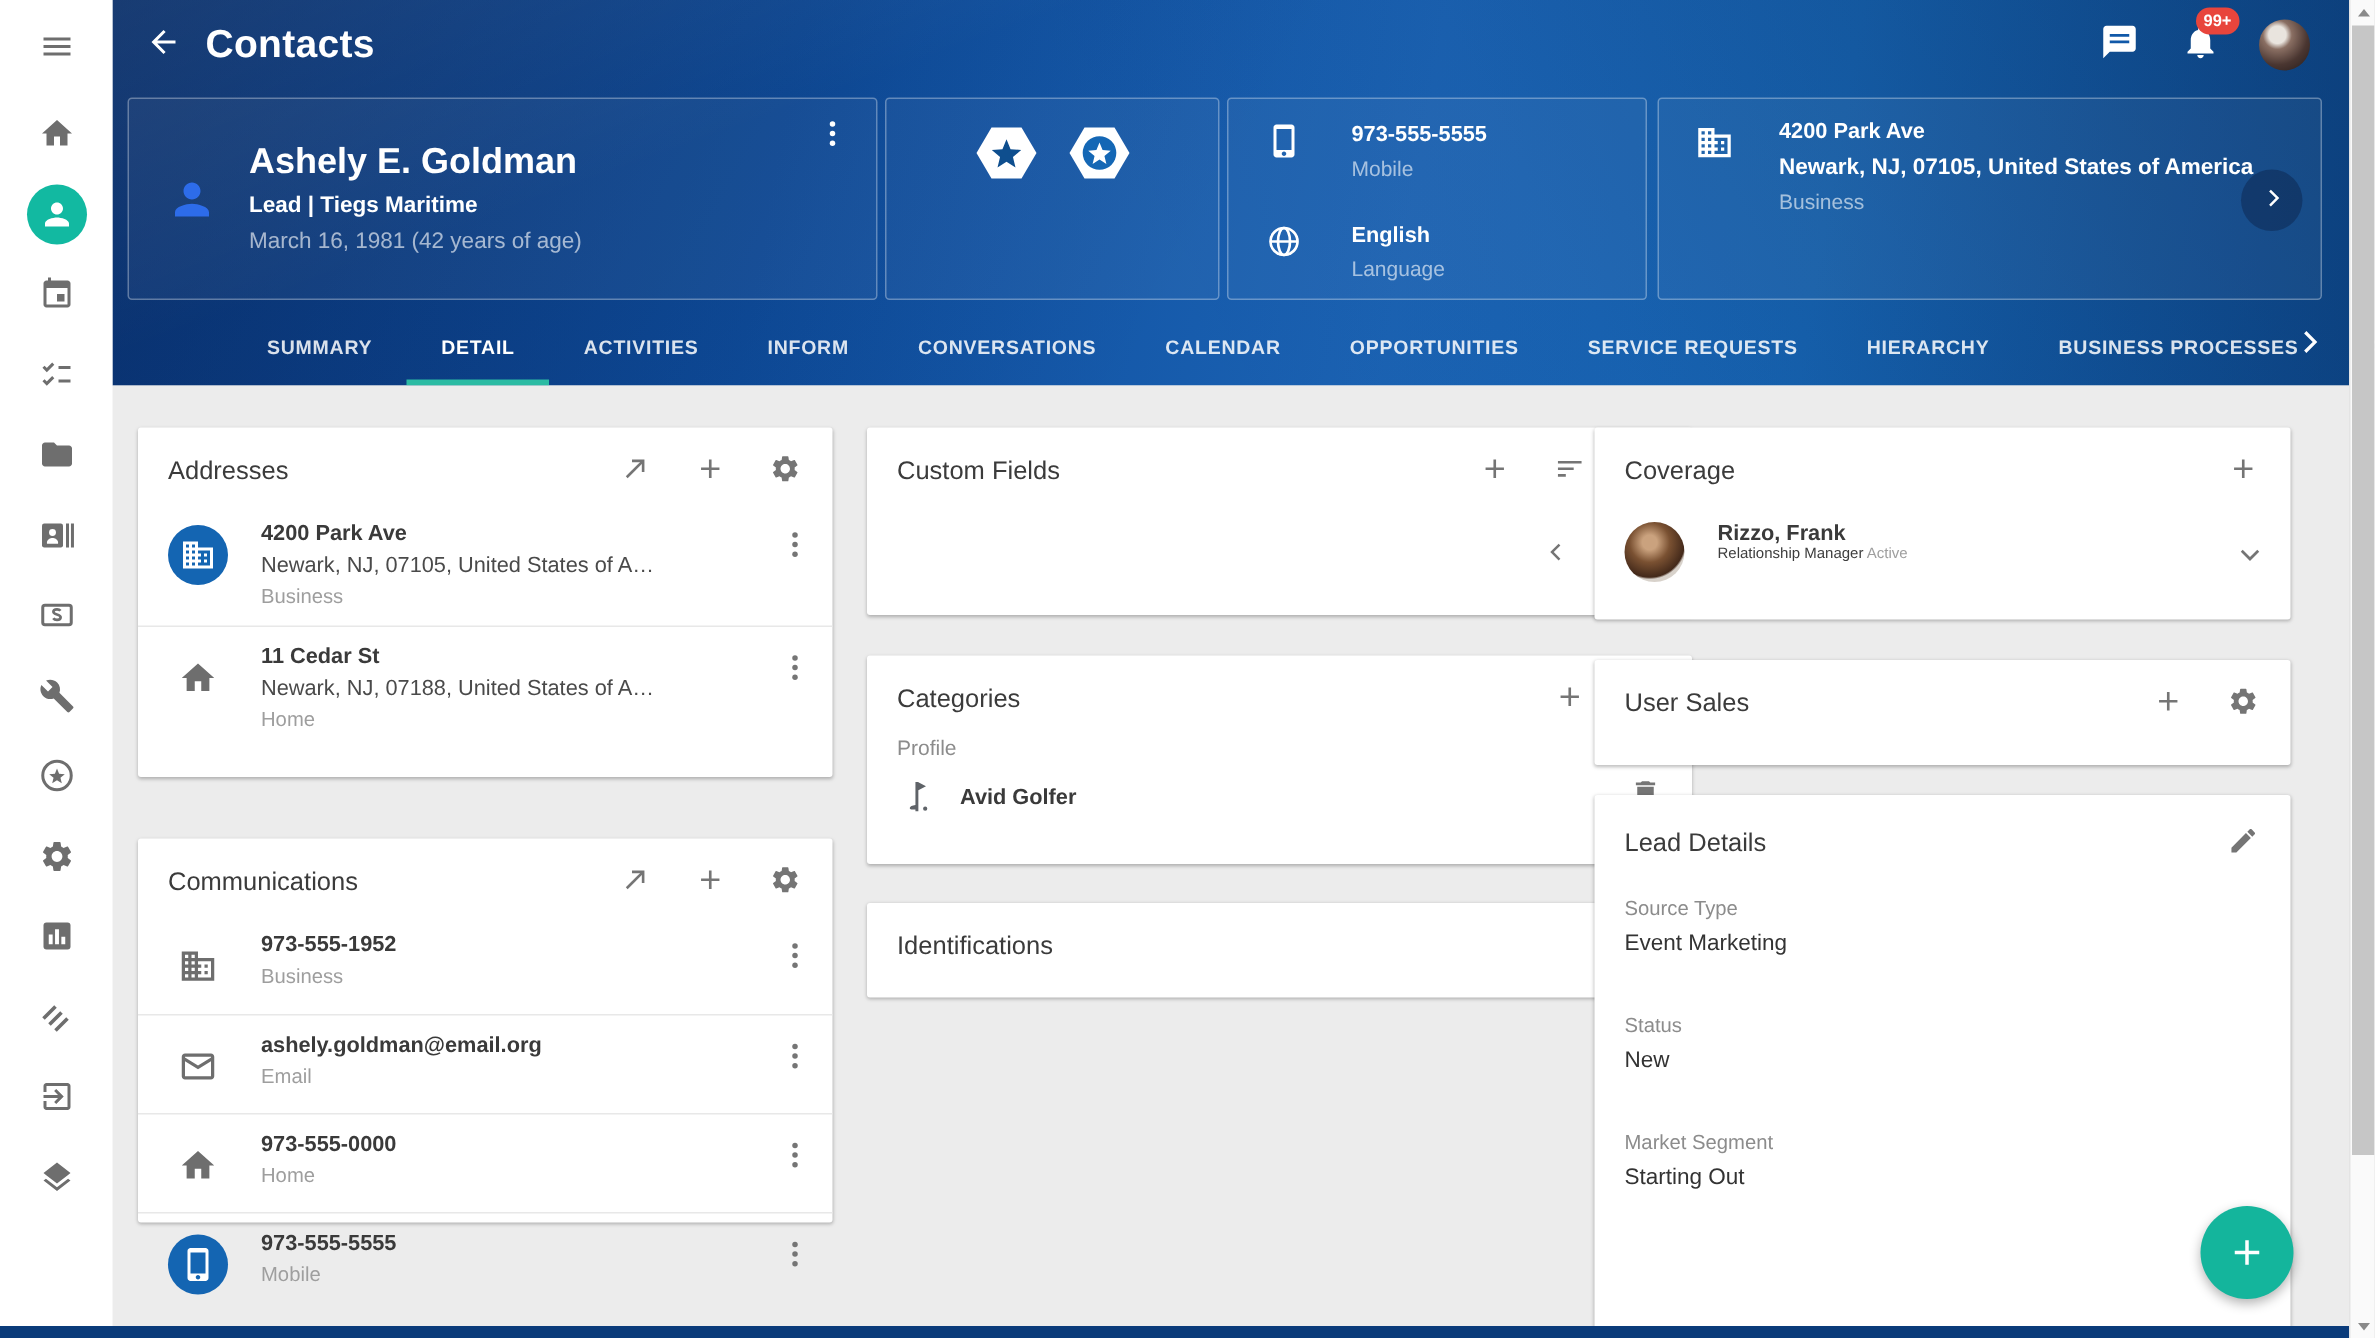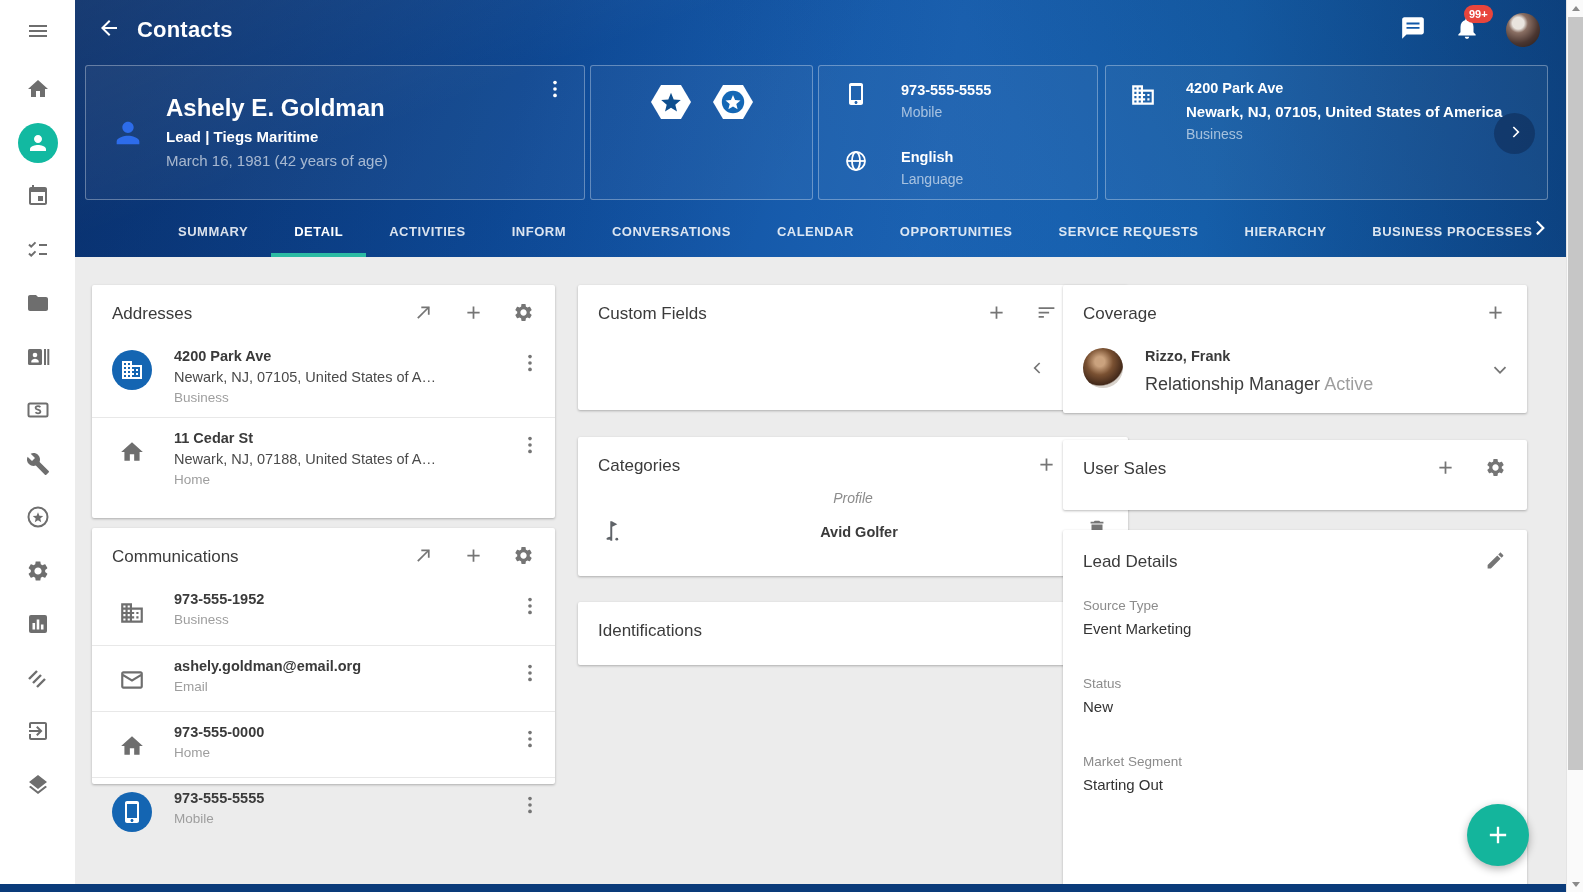--- a/index.html
+++ b/index.html
@@ -17,21 +17,21 @@
   .header { position: absolute; left: 75px; top: 0; width: 1491px; height: 257px;
     background:
       linear-gradient(118deg, rgba(6,24,54,0.38) 0%, rgba(6,24,54,0.08) 34%, transparent 50%),
       linear-gradient(242deg, rgba(6,24,54,0.34) 0%, rgba(6,24,54,0.05) 38%, transparent 55%),
       linear-gradient(160deg, rgba(255,255,255,0.10) 0%, transparent 30%),
       linear-gradient(100deg, #0B3E8C 0%, #0E4C9C 30%, #1B63B4 58%, #1767B8 76%, #0F539F 100%);
   }
   .topbar { position: absolute; left: 0; top: 0; right: 0; height: 59px; display: flex; align-items: center; color: #fff; }
   .back-btn { background: none; border: none; color: #fff; margin-left: 16px; cursor: pointer; width: 36px; height: 36px; }
   .back-btn svg { width: 24px; height: 24px; }
-  .app-title { font-size: 22px; font-weight: bold; margin-left: 10px; letter-spacing: 0.2px; }
+  .app-title { font-size: 26px; font-weight: bold; margin-left: 10px; letter-spacing: 0.2px; }
   .topbar-right { margin-left: auto; display: flex; align-items: center; gap: 24px; margin-right: 26px; }
   .top-icon-btn { position: relative; background: none; border: none; color: #fff; cursor: pointer; width: 30px; height: 30px; }
   .top-icon-btn svg { width: 26px; height: 26px; }
   .notif-badge { position: absolute; top: -10px; left: 12px; background: #E8453C; color: #fff; font-size: 11px; font-weight: bold;
                  border-radius: 10px; padding: 3px 5px; min-width: 28px; text-align: center; }
   .avatar { width: 34px; height: 34px; border-radius: 50%; border: none; cursor: pointer;
             background: radial-gradient(circle at 36% 30%, #e9e4de 0 18%, #8a6f63 30%, #4a3631 62%, #241a18 100%); }
 
   
   .hero-panel { position: absolute; top: 65px; height: 135px; border: 1px solid rgba(255,255,255,0.32);
@@ -76,21 +76,21 @@
   .tab { display: flex; align-items: center; padding: 0 23px; background: none; border: none; cursor: pointer;
          color: rgba(255,255,255,0.85); font-size: 13px; letter-spacing: 0.5px; font-weight: bold; white-space: nowrap; position: relative; }
   .tab.active { color: #fff; }
   .tab.active::after { content: ""; position: absolute; left: 0; right: 0; bottom: 0; height: 4px; background: #2BBBA3; }
   .tabs-more { position: absolute; right: 14px; top: 10px; background: none; border: none; color: #fff; cursor: pointer; }
   .tabs-more svg { width: 26px; height: 26px; }
 
   
   .content { position: absolute; left: 75px; top: 257px; width: 1491px; height: 627px; background: #ECECEC; overflow: hidden; }
   .card { position: absolute; background: #fff; border-radius: 2px; box-shadow: 0 1px 3px rgba(0,0,0,0.18), 0 1px 2px rgba(0,0,0,0.1); }
-  .col1 { left: 17px; width: 463px; } .col2 { left: 503px; width: 550px; text-align: center; } .col3 { left: 988px; width: 464px; }
+  .col1 { left: 17px; width: 463px; } .col2 { left: 503px; width: 550px; } .col3 { left: 988px; width: 464px; }
 
   .card-head { display: flex; align-items: center; padding: 17px 20px 10px 20px; }
   .card-title { font-size: 17px; color: #3B3B3B; font-weight: 500; }
   .head-actions { margin-left: auto; display: flex; align-items: center; gap: 26px; }
   .head-btn { background: none; border: none; color: #757575; cursor: pointer; width: 24px; height: 24px; }
   .head-btn svg { width: 21px; height: 21px; }
 
   .list-item { position: relative; padding: 12px 50px 12px 82px; min-height: 62px; }
   .list-item + .list-item { border-top: 1px solid #E8E8E8; }
   .item-icon { position: absolute; left: 20px; top: 14px; width: 40px; height: 40px; color: #6E6E6E;
@@ -100,33 +100,33 @@
   .item-icon.blue-circle svg { width: 24px; height: 24px; }
   .item-primary { font-size: 14.5px; font-weight: bold; color: #3A3A3A; }
   .item-secondary { font-size: 14.5px; color: #4A4A4A; margin-top: 5px; max-width: 272px; white-space: nowrap; overflow: hidden; text-overflow: ellipsis; }
   .item-type { font-size: 13.5px; color: #9E9E9E; margin-top: 5px; }
   .list-kebab { position: absolute; right: 14px; top: 16px; background: none; border: none; color: #757575; cursor: pointer; }
 
   .pager-row { display: flex; justify-content: flex-end; gap: 32px; padding: 22px 28px 0 0; }
   .pager-btn { background: none; border: none; color: #757575; cursor: pointer; }
   .pager-btn svg { width: 20px; height: 20px; }
 
-  .cat-group { padding: 2px 20px 0 20px; font-size: 14px; color: #8C8C8C; font-style: italic; }
+  .cat-group { padding: 2px 20px 0 20px; font-size: 14px; color: #8C8C8C; }
   .cat-item { position: relative; padding: 14px 50px 14px 62px; }
   .cat-icon { position: absolute; left: 22px; top: 12px; color: #5F6368; }
   .cat-icon svg { width: 26px; height: 26px; }
   .cat-label { font-size: 14.5px; font-weight: bold; color: #3A3A3A; margin-top: 4px; }
   .cat-trash { position: absolute; right: 20px; top: 12px; background: none; border: none; color: #757575; cursor: pointer; }
   .cat-trash svg { width: 22px; height: 22px; }
 
   .cov-item { position: relative; padding: 12px 50px 12px 82px; }
   .cov-avatar { position: absolute; left: 20px; top: 12px; width: 40px; height: 40px; border-radius: 50%;
                 background: radial-gradient(circle at 42% 34%, #caa27e 0 14%, #7a5132 38%, #43291a 66%, #d8d2cb 70%); }
   .cov-name { font-size: 14.5px; font-weight: bold; color: #3A3A3A; }
-  .cov-role { font-size: 18px; color: #3D3D3D; margin-top: 10px; }
+  .cov-role { font-size: 10px; color: #3D3D3D; margin-top: 0; }
   .cov-status { color: #9E9E9E; }
   .cov-expand { position: absolute; right: 16px; top: 22px; background: none; border: none; color: #757575; cursor: pointer; }
   .cov-expand svg { width: 22px; height: 22px; }
 
   .lead-fields { padding: 14px 20px 0 20px; }
   .lead-field { margin-bottom: 39px; }
   .lead-label { font-size: 13.5px; color: #8C8C8C; }
   .lead-value { font-size: 15px; color: #333; margin-top: 7px; }
 
   
@@ -507,21 +507,21 @@
         </span>
       <div class="item-primary">11 Cedar St</div>
       <div class="item-secondary">Newark, NJ, 07188, United States of America</div>
       <div class="item-type">Home</div>
       <button class="list-kebab"><svg>
             <use href="#i-kebab"></use>
           </svg></button>
     </div>
   </section>
 
-  <section class="card col1" style="top:271px;height:256px">
+  <section class="card col1" style="top:302px;height:256px">
     <div class="card-head">
       <div class="card-title">Communications</div>
       <div class="head-actions">
         <button class="head-btn"><svg>
               <use href="#i-launch"></use>
             </svg></button>
         <button class="head-btn"><svg>
               <use href="#i-plus"></use>
             </svg></button>
         <button class="head-btn"><svg>

